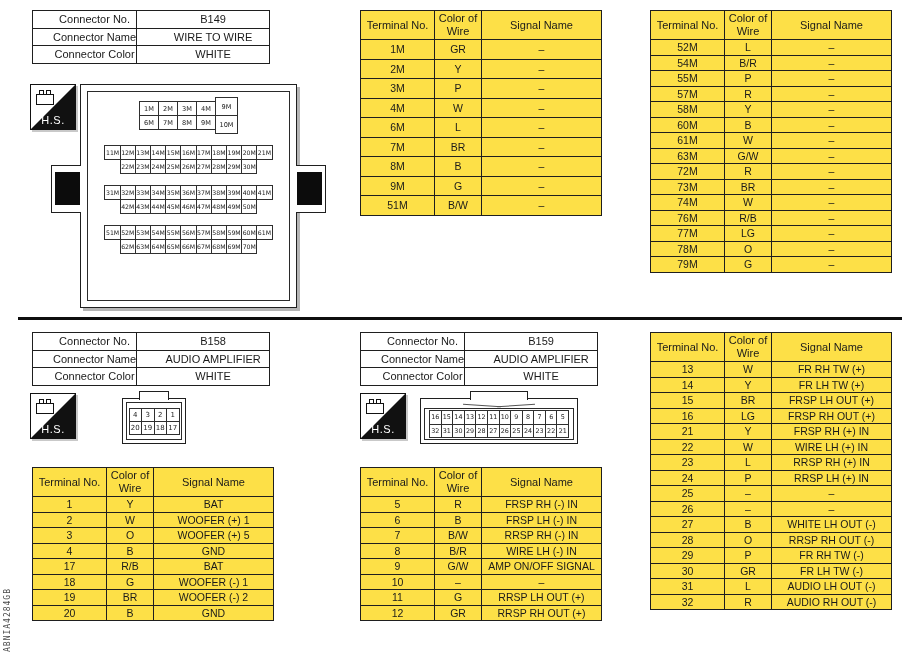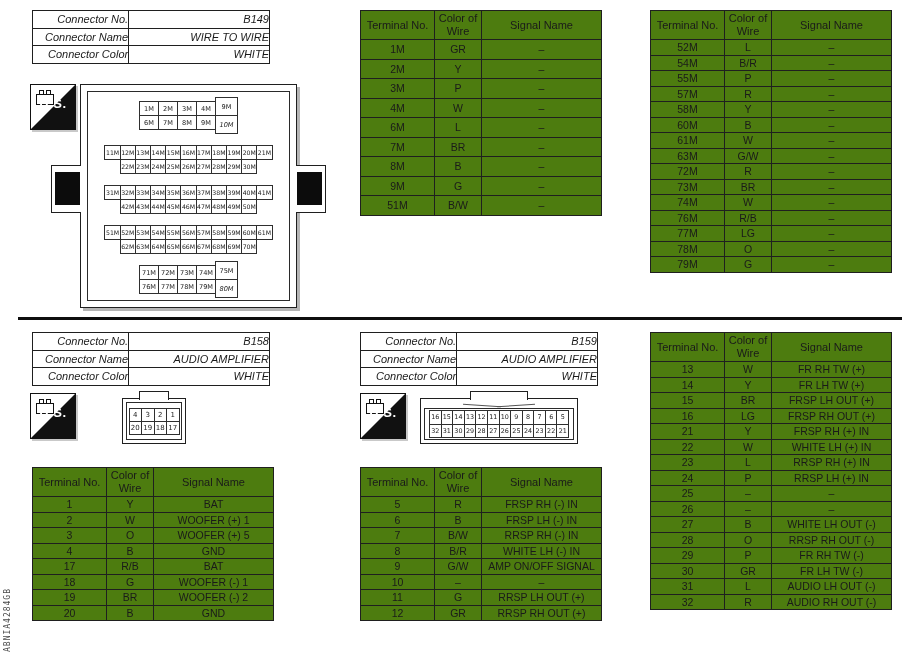--- a/index.html
+++ b/index.html
@@ -5,53 +5,53 @@
   * { margin:0; padding:0; box-sizing:border-box; }
   html,body { background:#fff; }
   body {
     width:919px; height:655px; position:relative; overflow:hidden;
     font-family:"Liberation Sans", sans-serif; color:#1a1a1a;
   }
   .abs { position:absolute; }
 
   
   .info-table { border-collapse:collapse; width:238px; font-size:11px; background:#fff; }
-  .info-table td { border:1.5px solid #1f1f1f; height:17.5px; padding:0 0 0 12px; text-align:right; white-space:nowrap;font-style:italic; }
+  .info-table td { border:1.5px solid #1f1f1f; height:17.5px; padding:0 0 0 20px; text-align:center; white-space:nowrap; }
   .info-table td.lbl { width:95px; }
 
   
-  table.data-table { border-collapse:collapse; table-layout:fixed; width:241px; background:#4d7c0f; }
+  table.data-table { border-collapse:collapse; table-layout:fixed; width:241px; background:#fde047; }
   .data-table th, .data-table td { border:1.5px solid #1f1f1f; text-align:center; padding:0 2px; overflow:hidden; }
   .data-table th { font-weight:normal; font-size:11px; height:29px; line-height:1.15; }
   .data-table td { font-size:10.5px; height:15.5px; }
   .data-table .c0 { width:74px; }
   .data-table .c1 { width:47px; }
   .data-table .c2 { width:120px; }
   table.rows-tall td { height:19.5px; }
 
   
   .hs-icon { width:46px; height:46px; background:#fff; border:1px solid #111; position:absolute; box-shadow:2px 2px 0 #c9c9c9; }
   .hs-tri { position:absolute; inset:0; background:#111; clip-path:polygon(100% 0, 100% 100%, 0 100%); }
-  .hs-text { position:absolute; bottom:18px; left:50%; transform:translateX(-50%); color:#fff; font-weight:bold; font-size:13px; letter-spacing:0.5px; }
+  .hs-text { position:absolute; bottom:3px; left:50%; transform:translateX(-50%); color:#fff; font-weight:normal; font-size:11px; letter-spacing:0.5px; }
   .hs-glyph { position:absolute; top:9px; left:5px; width:18px; height:11px; border:1.5px solid #111; background:#fff; }
   .hs-bump { position:absolute; top:-5px; width:5px; height:5px; border:1.5px solid #111; background:#fff; }
 
   
   .b149-frame { border:1.5px solid #1f1f1f; background:#fff; box-shadow:3px 3px 0 #b5b5b5; }
   .b149-inner { position:absolute; inset:6px; border:1.2px solid #2a2a2a; display:flex; flex-direction:column; align-items:center; padding-top:9px; gap:11px; }
   .pin-row { display:flex; }
   .pin-cell { border:1px solid #2f2f2f; background:#fff; display:flex; align-items:center; justify-content:center;
               font-family:"DejaVu Sans", sans-serif; color:#222; }
   .pin-row .pin-cell + .pin-cell { margin-left:-1px; }
   .stack .pin-row + .pin-row { margin-top:-1px; }
   .blk-sm { display:flex; align-items:flex-start; }
   .blk-sm .pin-cell { width:20px; height:15px; font-size:6.6px; }
   .tallcol { margin-left:-1px; margin-top:-4px; }
   .tallcol .pin-cell { width:23px; height:19px; font-size:6.6px; }
-  .tallcol .pin-cell + .pin-cell { margin-top:-1px;font-style:italic; }
+  .tallcol .pin-cell + .pin-cell { margin-top:-1px; }
   .blk-lg .pin-cell { width:16.2px; height:15px; font-size:6.2px; }
   .blk-lg .indent { margin-left:15.2px; }
   .notch { position:absolute; width:30px; height:48px; border:1.5px solid #1f1f1f; background:#fff; }
   .notch-l { left:-30px; top:80px; border-right:none; }
   .notch-r { right:-30px; top:80px; border-left:none; }
   .tab-black { position:absolute; top:6px; width:25px; height:33px; background:#0c0c0c; }
   .notch-l .tab-black { right:1px; }
   .notch-r .tab-black { left:1px; }
 
   
@@ -196,40 +196,20 @@
           <div class="pin-cell">63M</div>
           <div class="pin-cell">64M</div>
           <div class="pin-cell">65M</div>
           <div class="pin-cell">66M</div>
           <div class="pin-cell">67M</div>
           <div class="pin-cell">68M</div>
           <div class="pin-cell">69M</div>
           <div class="pin-cell">70M</div>
         </div>
     </div>
-    <div class="blk-sm">
-      <div class="stack">
-        <div class="pin-row">
-            <div class="pin-cell">71M</div>
-            <div class="pin-cell">72M</div>
-            <div class="pin-cell">73M</div>
-            <div class="pin-cell">74M</div>
-          </div>
-        <div class="pin-row">
-            <div class="pin-cell">76M</div>
-            <div class="pin-cell">77M</div>
-            <div class="pin-cell">78M</div>
-            <div class="pin-cell">79M</div>
-          </div>
-      </div>
-      <div class="tallcol">
-        <div class="pin-cell">75M</div>
-        <div class="pin-cell">80M</div>
-      </div>
-    </div>
   </div>
 </div>
 
 <table class="data-table rows-tall abs" style="left:360px; top:10px;" data-table="b149.table1">
     <thead>
       <tr>
         <th class="c0">Terminal No.</th>
         <th class="c1">Color of Wire</th>
         <th class="c2">Signal Name</th>
       </tr>
@@ -553,21 +533,21 @@
         <td class="c2">FRSP LH (-) IN</td>
       </tr>
       <tr>
         <td class="c0">7</td>
         <td class="c1">B/W</td>
         <td class="c2">RRSP RH (-) IN</td>
       </tr>
       <tr>
         <td class="c0">8</td>
         <td class="c1">B/R</td>
-        <td class="c2">WHITE LH (-) IN</td>
+        <td class="c2">WIRE LH (-) IN</td>
       </tr>
       <tr>
         <td class="c0">9</td>
         <td class="c1">G/W</td>
         <td class="c2">AMP ON/OFF SIGNAL</td>
       </tr>
       <tr>
         <td class="c0">10</td>
         <td class="c1">–</td>
         <td class="c2">–</td>
@@ -615,21 +595,21 @@
         <td class="c2">FRSP RH OUT (+)</td>
       </tr>
       <tr>
         <td class="c0">21</td>
         <td class="c1">Y</td>
         <td class="c2">FRSP RH (+) IN</td>
       </tr>
       <tr>
         <td class="c0">22</td>
         <td class="c1">W</td>
-        <td class="c2">WHITE LH (+) IN</td>
+        <td class="c2">WIRE LH (+) IN</td>
       </tr>
       <tr>
         <td class="c0">23</td>
         <td class="c1">L</td>
         <td class="c2">RRSP RH (+) IN</td>
       </tr>
       <tr>
         <td class="c0">24</td>
         <td class="c1">P</td>
         <td class="c2">RRSP LH (+) IN</td>

